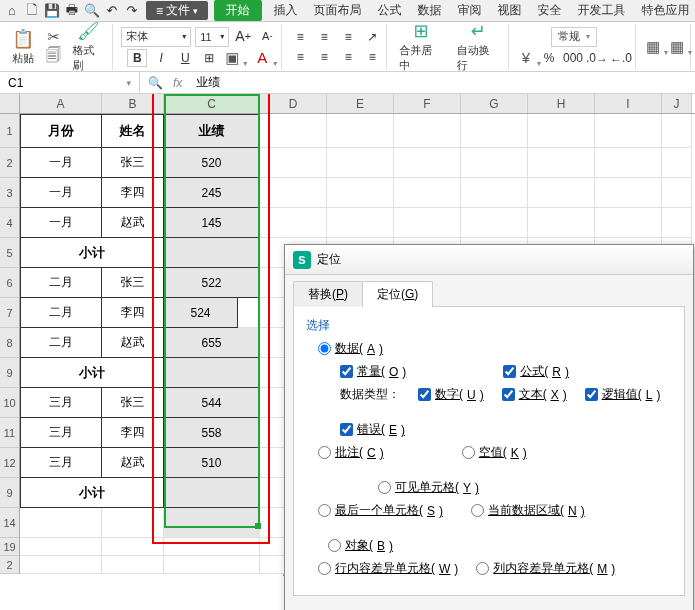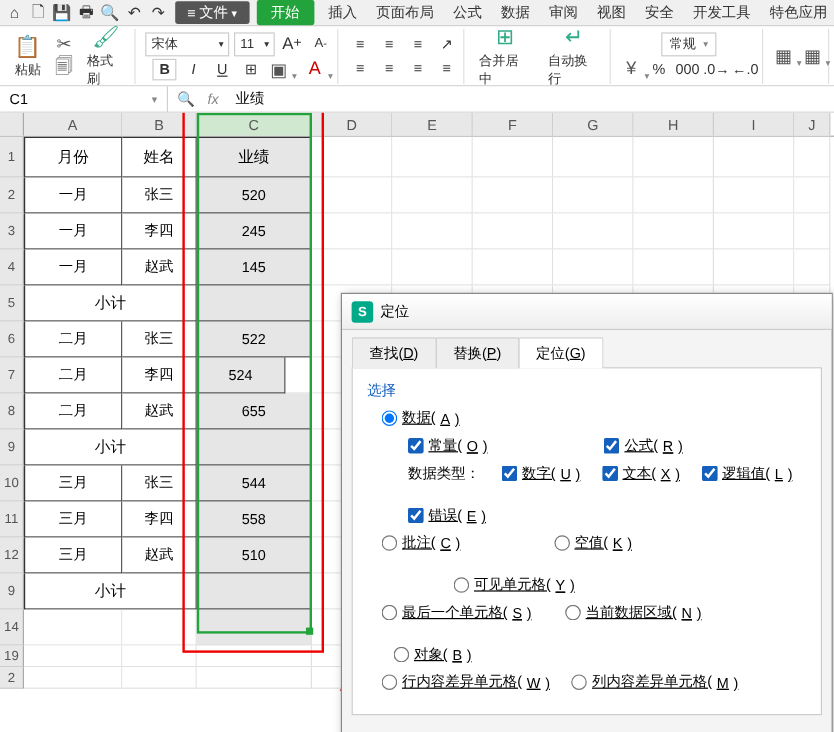--- a/index.html
+++ b/index.html
@@ -46,21 +46,21 @@
 .col-A { width: 82px; } .col-B { width: 62px; } .col-C { width: 96px; }
 .col-D { width: 67px; } .col-E { width: 67px; } .col-F { width: 67px; }
 .col-G { width: 67px; } .col-H { width: 67px; } .col-I { width: 67px; } .col-J { width: 30px; }
 
 .grid-body { position: relative; }
 .row { display: flex; height: 30px; }
 .row.hrow { height: 34px; }
 .row.short { height: 18px; }
 .row-h { width: 20px; background: #e8e8e8; border-right: 1px solid #aaa; border-bottom: 1px solid #ccc; display: flex; align-items: center; justify-content: center; color: #555; font-size: 11px; }
 .cell { border-right: 1px solid #e0e0e0; border-bottom: 1px solid #e0e0e0; display: flex; align-items: center; justify-content: center; background: #fff; }
-.bold { font-weight: normal; font-size: 13px; }
+.bold { font-weight: bold; font-size: 13px; }
 .tbl { border-right: 1px solid #333 !important; border-bottom: 1px solid #333 !important; }
 .tbl-top { border-top: 1px solid #333; }
 .tbl-left { border-left: 1px solid #333; }
 .cC { background: #e6e6e6; }
 
 
 .sel-outline { position: absolute; left: 164px; top: 0; width: 96px; height: 434px; border: 2px solid #22a33b; pointer-events: none; z-index: 3; }
 .sel-handle { position: absolute; right: -3px; bottom: -3px; width: 6px; height: 6px; background: #22a33b; }
 .red-box { position: absolute; left: 152px; top: -10px; width: 118px; height: 460px; border: 2px solid #e00; pointer-events: none; z-index: 2; }
 
@@ -442,21 +442,20 @@
       </svg>
   </div>
 </div>
 
 <div class="dialog">
   <div class="dlg-title">
     <span class="logo">S</span>
     <span>定位</span>
   </div>
   <div class="dlg-tabs">
-    <div class="dlg-tab"><span>查找(<span class="u">D</span>)</span></div>
     <div class="dlg-tab"><span>替换(<span class="u">P</span>)</span></div>
     <div class="dlg-tab active"><span>定位(<span class="u">G</span>)</span></div>
   </div>
   <div class="dlg-body">
     <div class="dlg-section-label">选择</div>
 
     <div class="opt-row">
       <label class="radio"><input type="radio" checked="" style=""> 数据(<span class="u">A</span>)</label>
     </div>
     <div class="opt-row indent2">

